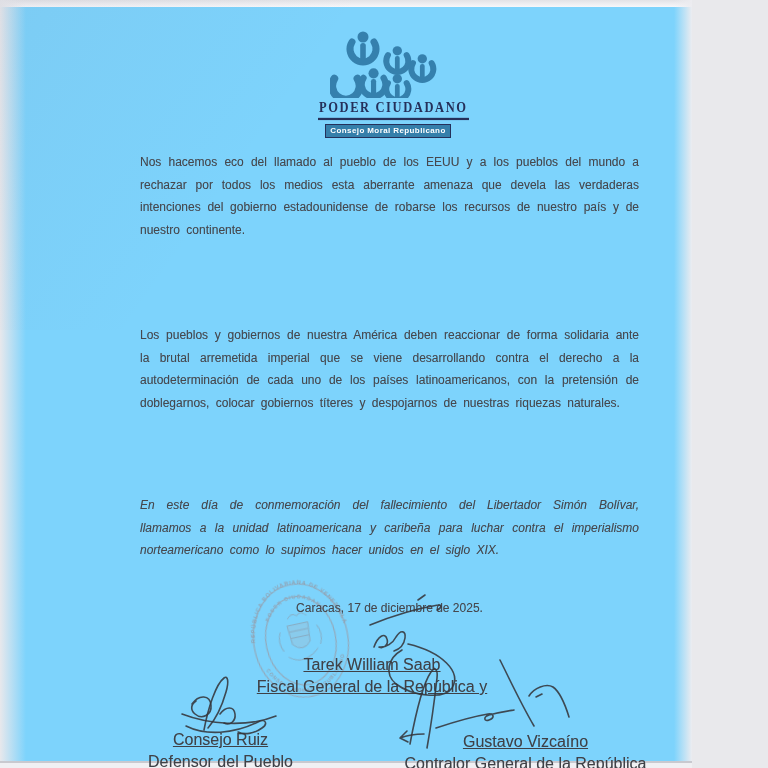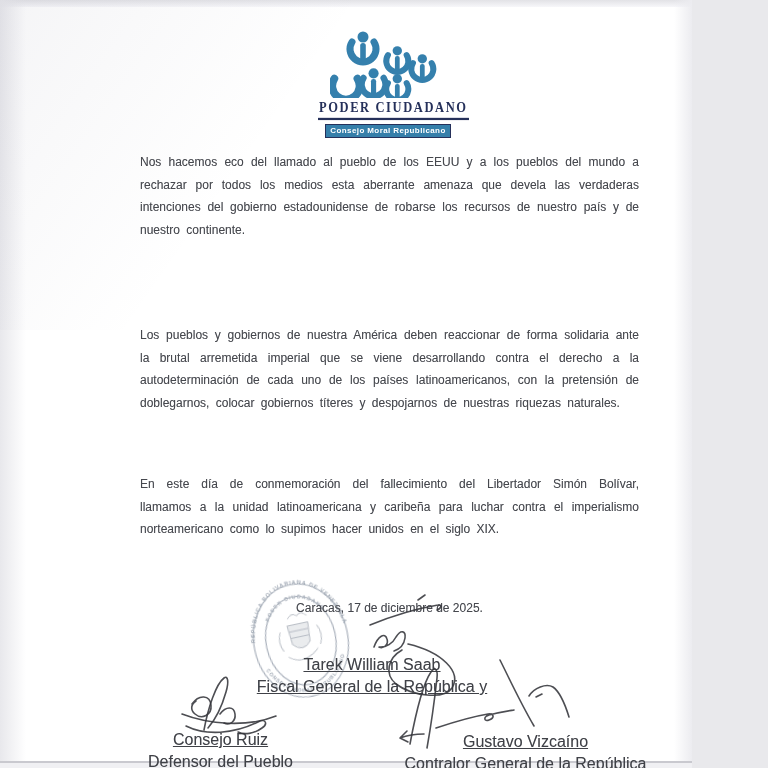--- a/index.html
+++ b/index.html
@@ -3,21 +3,21 @@
 <meta charset="utf-8">
 <style>
   html,body{margin:0;padding:0;}
   body{
     width:768px;height:768px;overflow:hidden;
     background:#e9e9ec;
     font-family:"Liberation Sans","DejaVu Sans",sans-serif;
   }
   .scan{
     position:relative;width:692px;height:768px;
-    background:#ffffff;overflow:hidden;
+    background:#7dd3fc;overflow:hidden;
   }
   
   .edge-top{position:absolute;left:0;top:0;right:0;height:7px;
     background:linear-gradient(#e2e2e6,#f7f7fa);}
   .edge-left{position:absolute;left:0;top:0;bottom:0;width:26px;
     background:linear-gradient(90deg,#e8e8ec,rgba(248,248,250,0));}
   .edge-right{position:absolute;right:0;top:0;bottom:0;width:18px;
     background:linear-gradient(270deg,#ececf0,rgba(248,248,250,0));}
   .fold-shadow{position:absolute;left:0;top:0;width:430px;height:330px;
     background:linear-gradient(125deg,rgba(110,110,135,.07),rgba(110,110,135,0) 55%);}
@@ -45,21 +45,21 @@
   .para,.date-line{
     position:absolute;left:140px;width:499px;
     font-size:12px;line-height:22.5px;color:#46484e;
     text-align:justify;word-spacing:3px;margin:0;
     text-shadow:0 0 .5px rgba(70,72,80,.35);
     z-index:3;
   }
   .p1{top:151px;}
   .p2{top:284px;margin-top:40px;}
   .p3{top:428px;word-spacing:6px;}
-  .p4{top:473px;}
+  .p4{top:494px;font-style:italic;}
   .date-line{top:597px;text-align:center;word-spacing:normal;}
 
   
   .signer{position:absolute;text-align:center;color:#3f4147;
     font-size:16px;line-height:22px;z-index:3;
     text-shadow:0 0 .5px rgba(70,72,80,.3);text-decoration:underline;}
   .signer-tarek{left:212px;top:654px;width:320px;}
   .signer-alfredo{left:118px;top:729px;width:205px;}
   .signer-gustavo{left:378px;top:731px;width:295px;}
 

